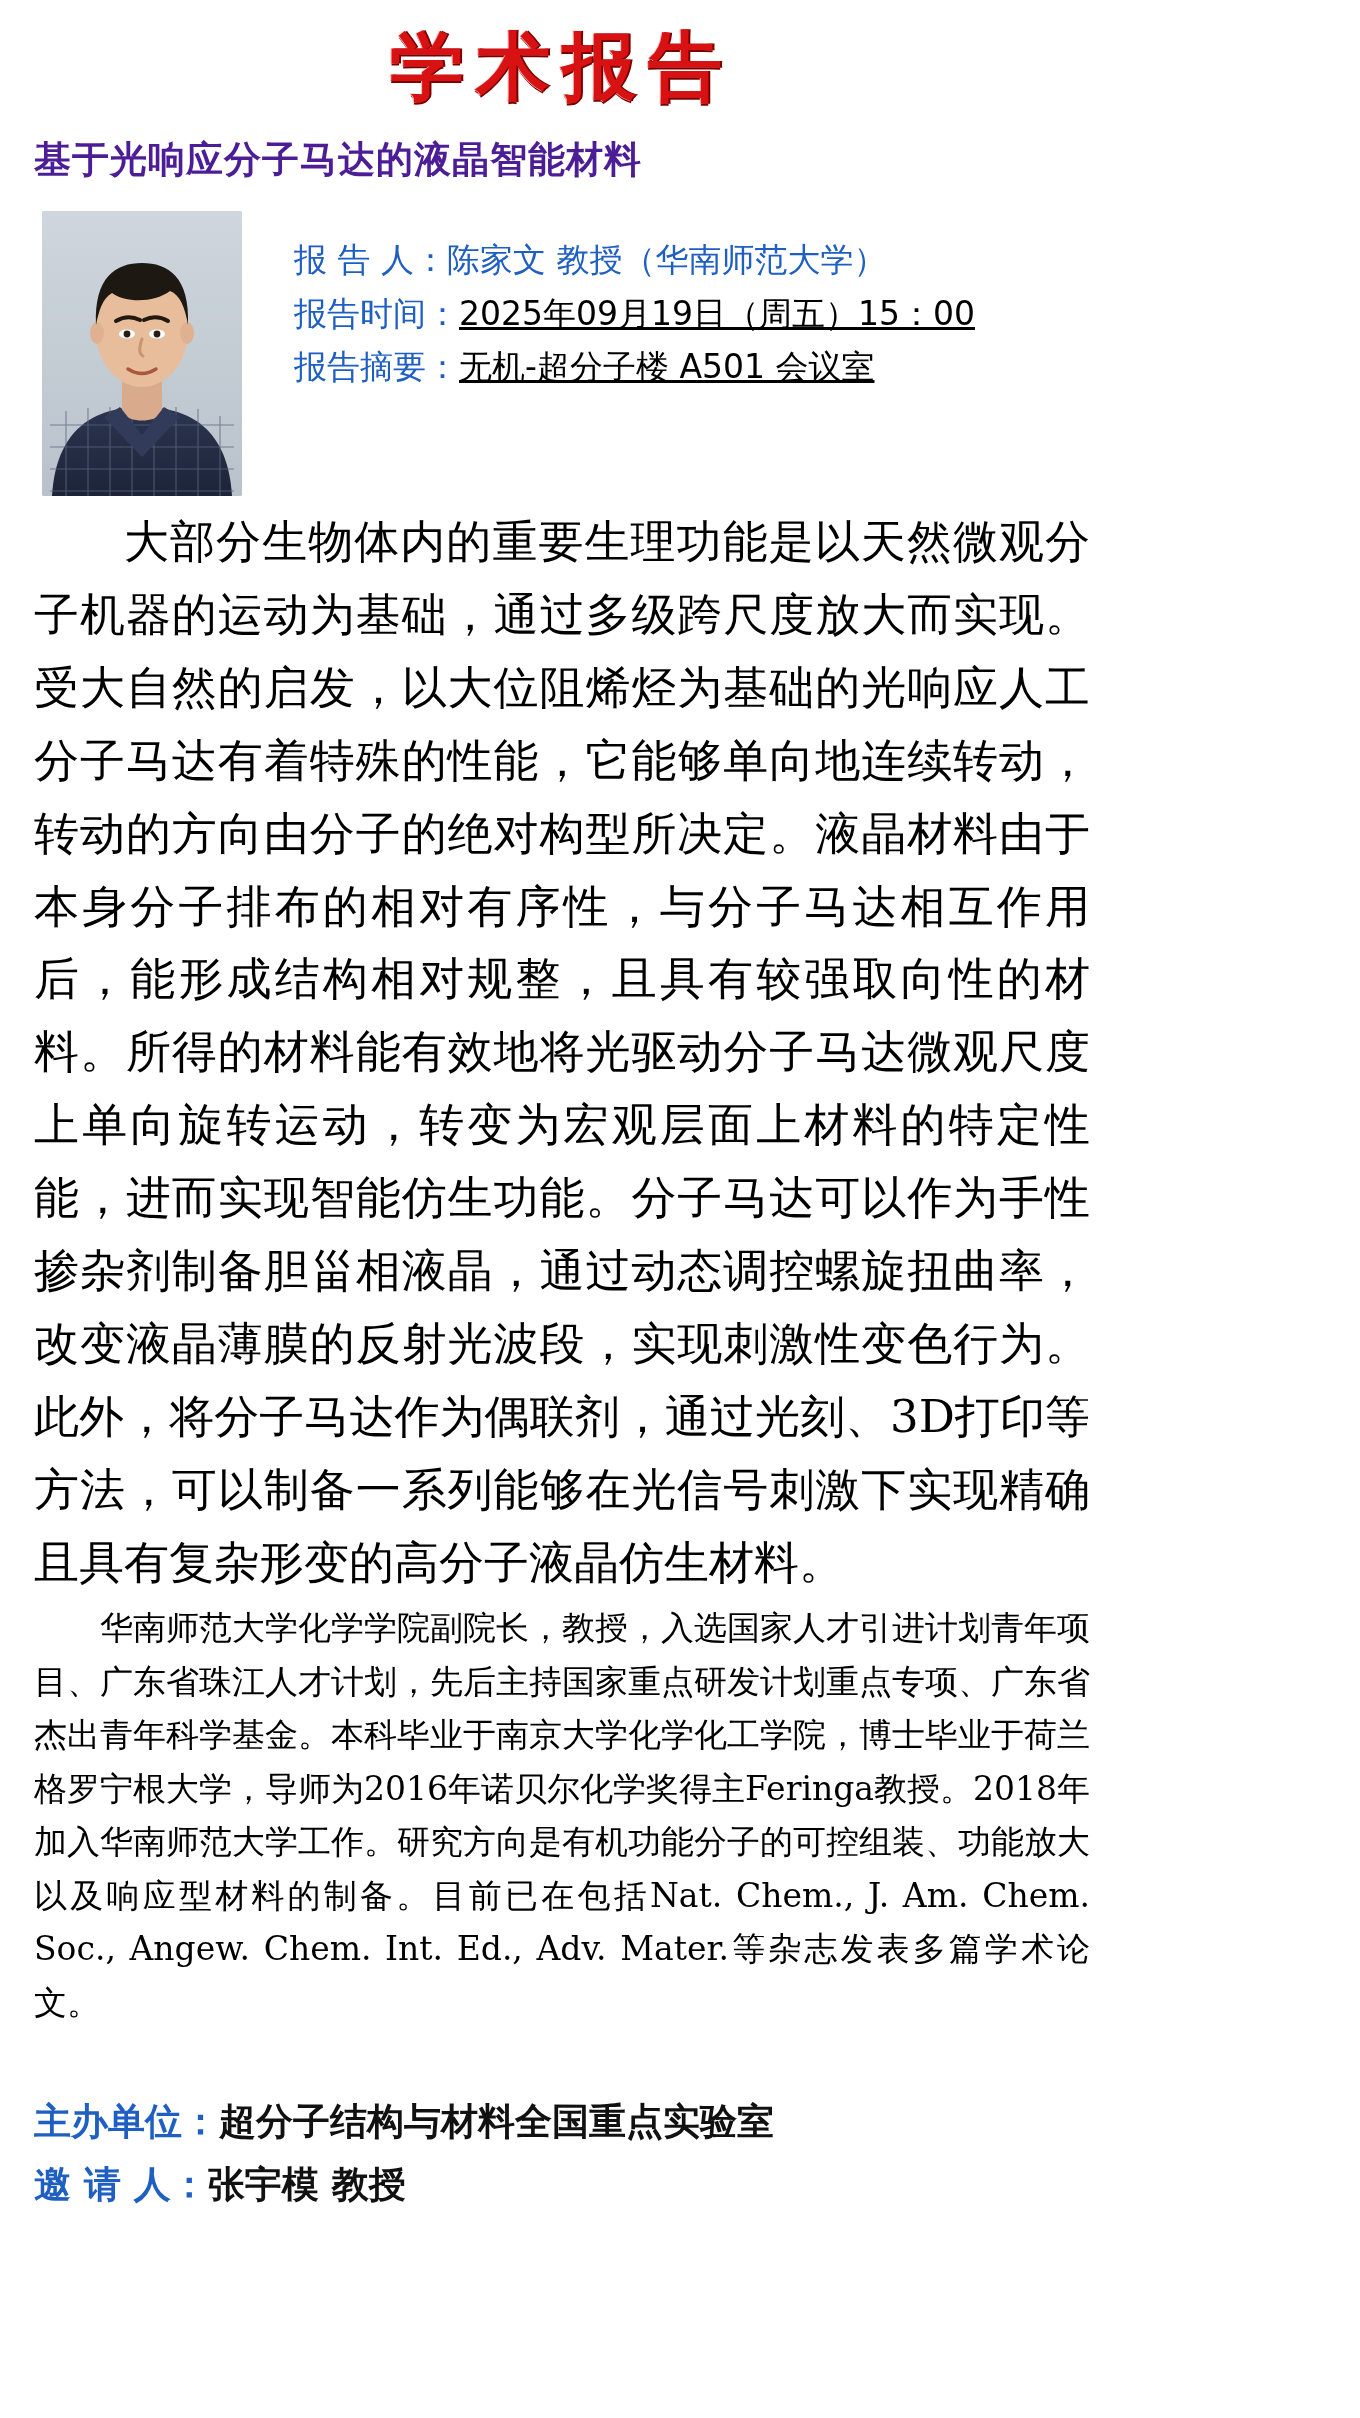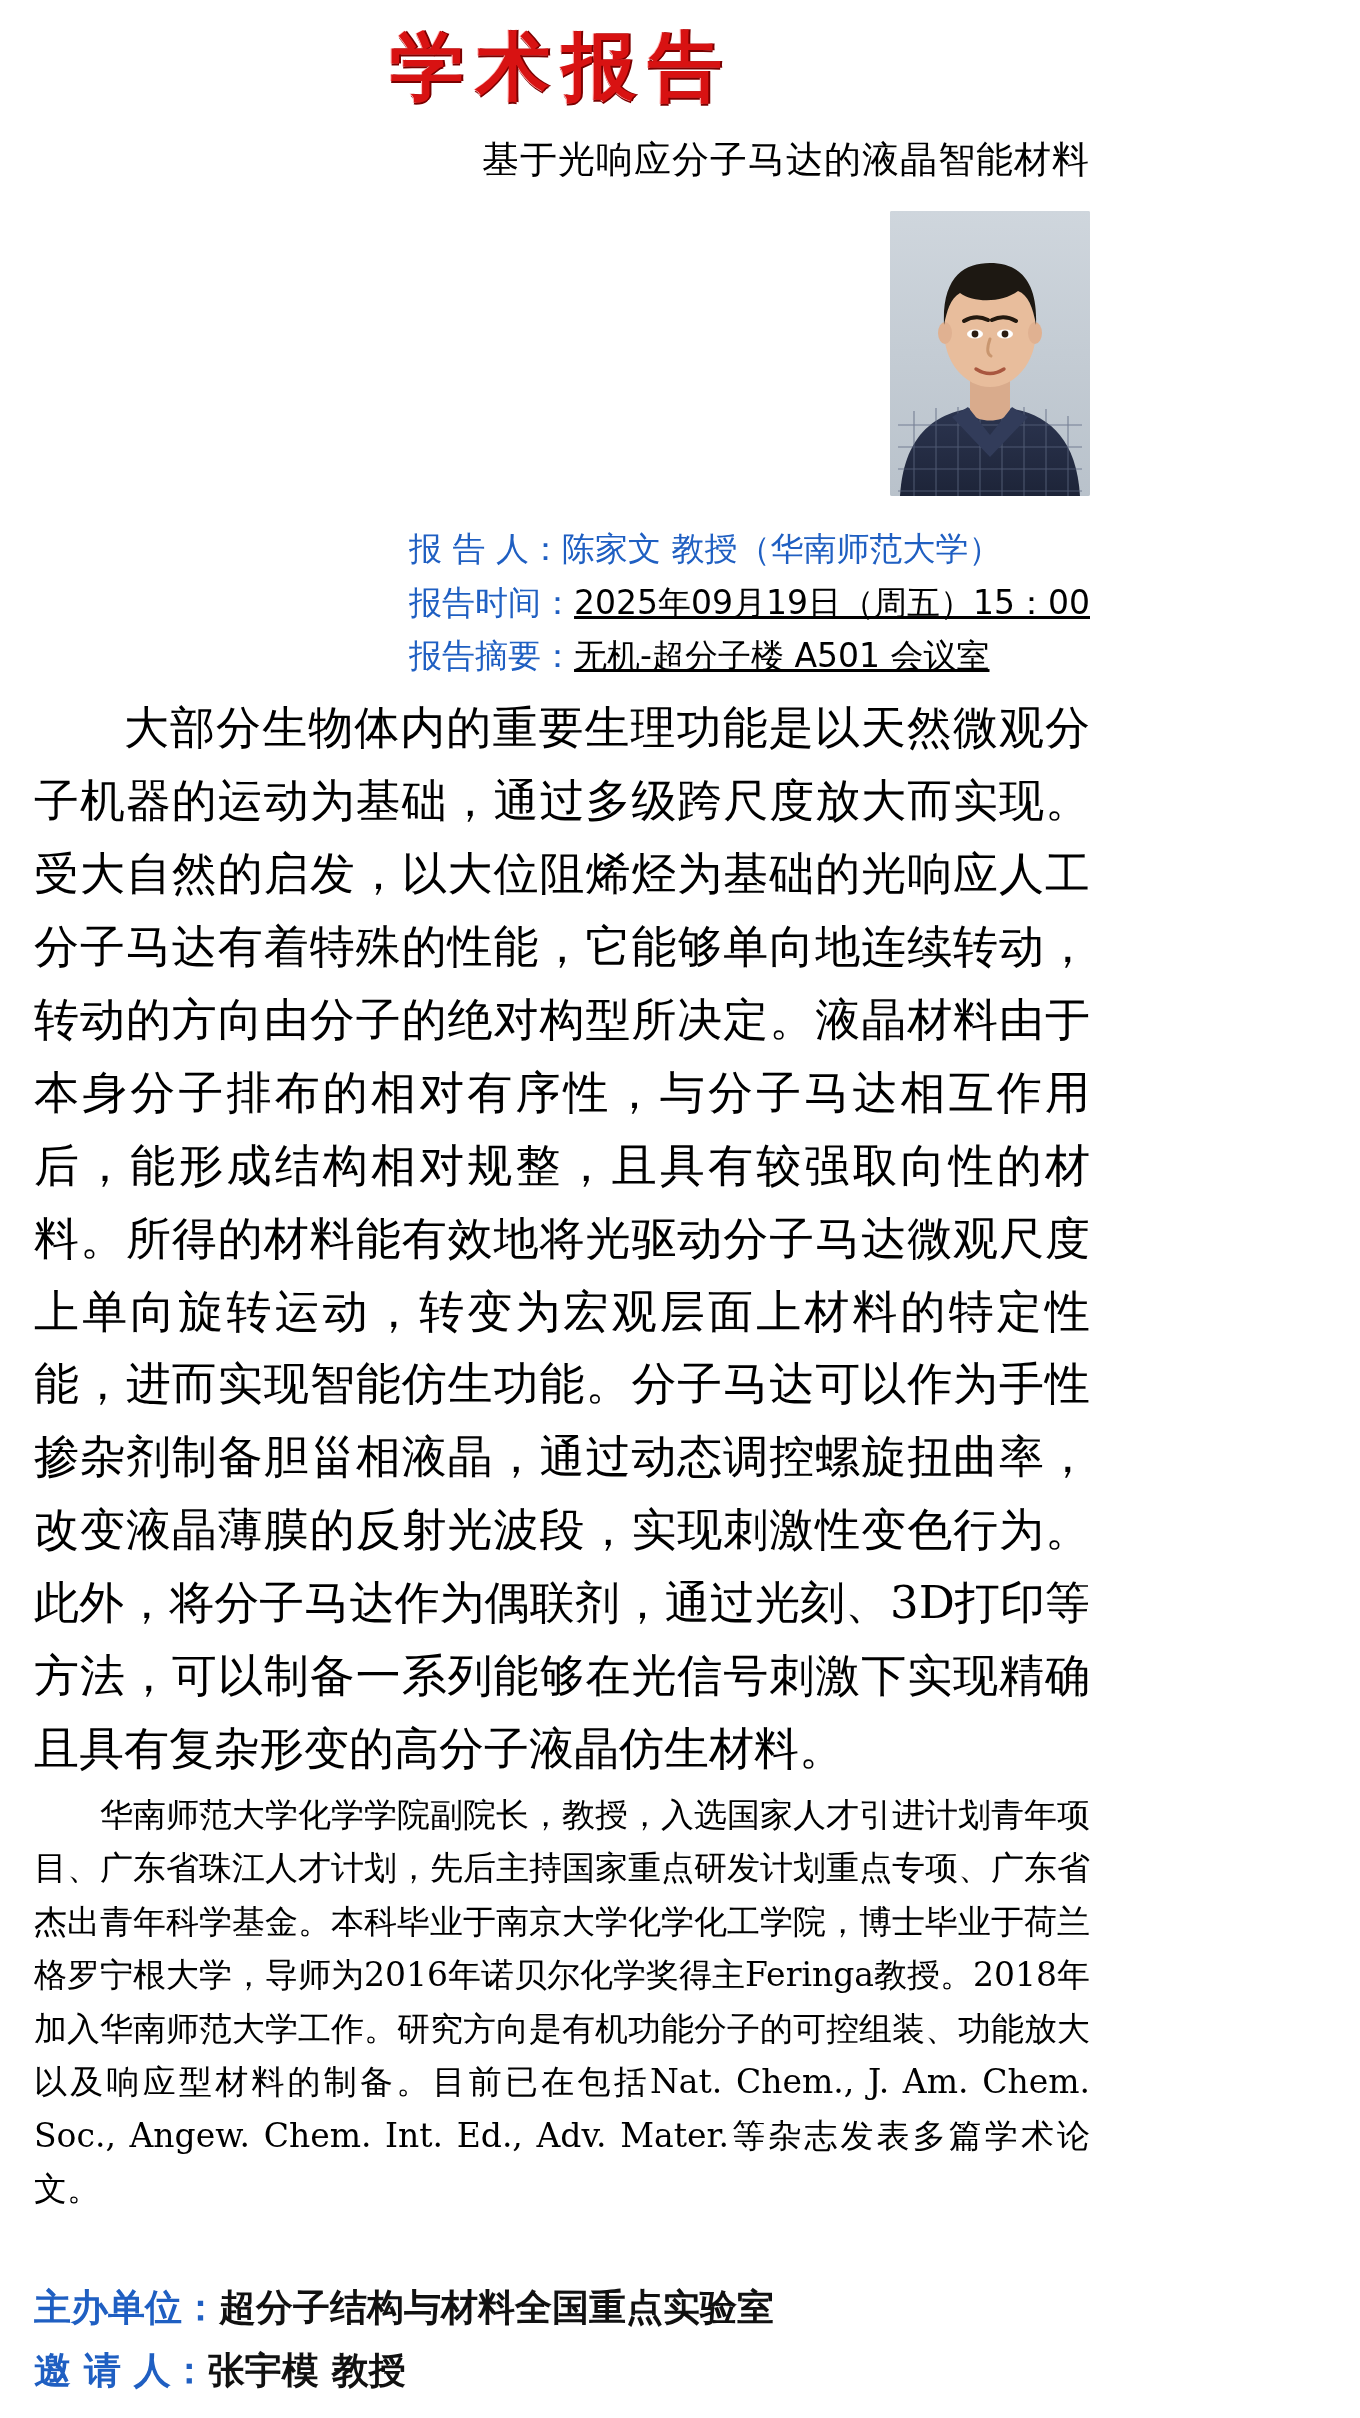--- a/index.html
+++ b/index.html
@@ -31,35 +31,34 @@
     letter-spacing: 12px;
     color: #d81212;
     line-height: 1.15;
     margin: 6px 0 4px 0;
     text-shadow:
        2px 0 0 #7a0000,
       -1px 0 0 #ffb9b9,
        0 2px 0 #7a0000;
   }
   .sub-title {
-    text-align: right;
-    font-family: "DejaVu Sans", "Liberation Sans", sans-serif;
-    font-weight: normal;
+    text-align: left;
+    font-family: "DejaVu Sans", "Liberation Sans", sans-serif;
+    font-weight: bold;
     font-size: 37px;
     letter-spacing: 1px;
-    color: #000000;
+    color: #4c1d95;
     margin: 26px 0 22px 0;
   }
 
   
   .speaker-row {
     display: flex;
-    align-items: flex-end;
+    align-items: flex-start;
     margin: 10px 0 10px 0;
-    flex-direction: column;
   }
   .portrait {
     width: 200px;
     height: 285px;
     margin-left: 8px;
     margin-top: 4px;
     flex: 0 0 auto;
     border-radius: 2px;
     overflow: hidden;
     position: relative;

